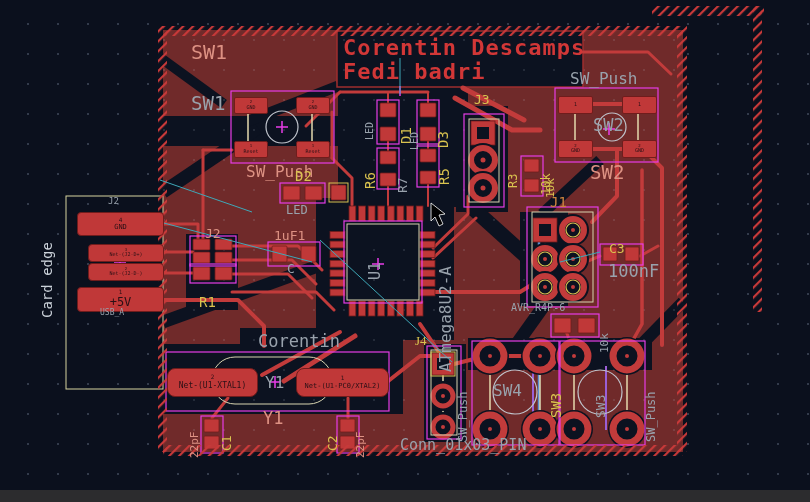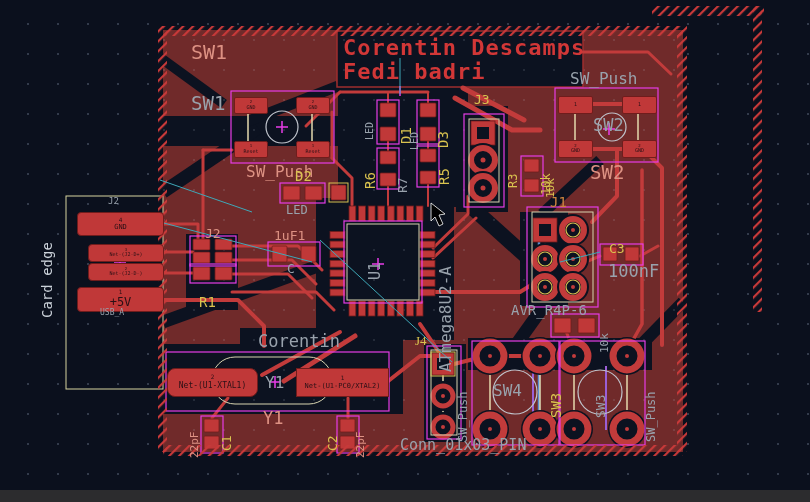--- a/index.html
+++ b/index.html
@@ -381,21 +381,21 @@
 <div class="lb yellow v" style="left:437px;top:147px;height:38px;font-size:14px;">R5</div>
 
 <div class="lb gray v" style="left:368px;top:246px;height:34px;font-size:15px;">U1</div>
 <div class="lb gray v" style="left:438px;top:192px;height:180px;font-size:16px;">ATmega8U2-A</div>
 
 <div class="lb yellow" style="left:474px;top:93px;font-size:13px;">J3</div>
 <div class="lb yellow v" style="left:507px;top:158px;height:30px;font-size:12px;">R3</div>
 <div class="lb yellow v" style="left:540px;top:157px;height:38px;font-size:12px;">10k</div>
 
 <div class="lb orange" style="left:550px;top:195px;font-size:14px;">J1</div>
-<div class="lb gray" style="left:511px;top:303px;font-size:14px;">AVR_R4P-6</div>
+<div class="lb gray" style="left:511px;top:303px;font-size:10px;">AVR_R4P-6</div>
 <div class="lb gray v" style="left:599px;top:317px;height:36px;font-size:11px;">10k</div>
 
 <div class="lb yellow" style="left:609px;top:242px;font-size:13px;">C3</div>
 <div class="lb gray" style="left:608px;top:263px;font-size:17px;">100nF</div>
 
 <div class="lb gray" style="left:570px;top:71px;font-size:16px;">SW_Push</div>
 <div class="spad" style="left:558px;top:96px;width:33px;height:16px;">
   <span style="font-size:5px;">1</span>
 </div>
 <div class="spad" style="left:622px;top:96px;width:33px;height:16px;">
@@ -411,21 +411,21 @@
 </div>
 <div class="lb gray" style="left:593px;top:117px;font-size:17px;">SW2</div>
 <div class="lb salmon" style="left:590px;top:163px;font-size:19px;">SW2</div>
 <div class="lb yellow v" style="left:545px;top:168px;height:30px;font-size:11px;">10k</div>
 
 <div class="lb gray" style="left:258px;top:333px;font-size:17px;">Corentin</div>
 <div class="cpad" style="left:167px;top:368px;width:89px;height:27px;border-radius:8px;">
   <span style="font-size:6px;">2</span>
   <span style="font-size:8px;">Net-(U1-XTAL1)</span>
 </div>
-<div class="cpad" style="left:296px;top:368px;width:91px;height:27px;border-radius:0;">
+<div class="cpad" style="left:296px;top:368px;width:91px;height:27px;border-radius:8px;">
   <span style="font-size:6px;">1</span>
   <span style="font-size:7px;">Net-(U1-PC0/XTAL2)</span>
 </div>
 <div class="lb gray" style="left:265px;top:375px;font-size:16px;">Y1</div>
 <div class="lb salmon" style="left:263px;top:410px;font-size:17px;">Y1</div>
 
 <div class="lb salmon v" style="left:189px;top:414px;height:44px;font-size:11px;">22pF</div>
 <div class="lb yellow v" style="left:220px;top:419px;height:32px;font-size:13px;">C1</div>
 <div class="lb yellow v" style="left:326px;top:419px;height:32px;font-size:13px;">C2</div>
 <div class="lb salmon v" style="left:355px;top:414px;height:44px;font-size:11px;">22pF</div>

